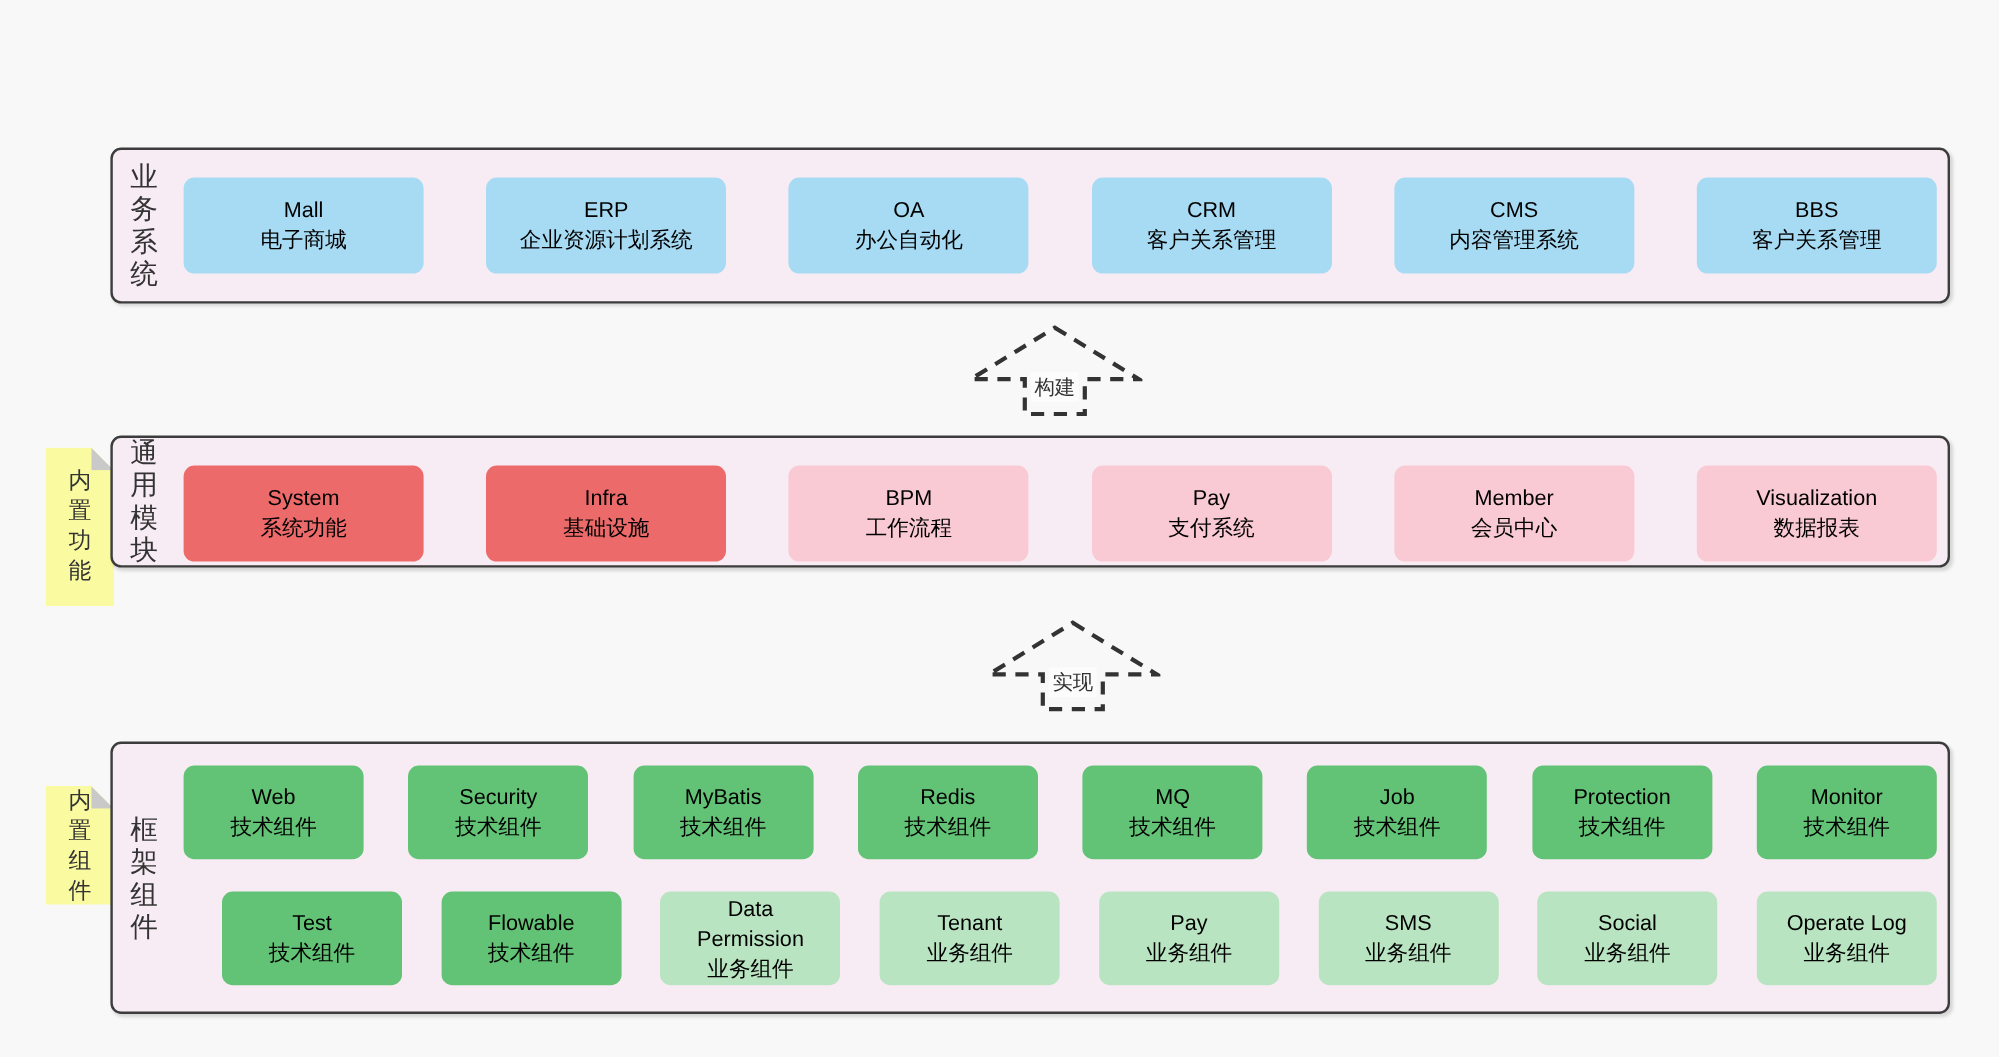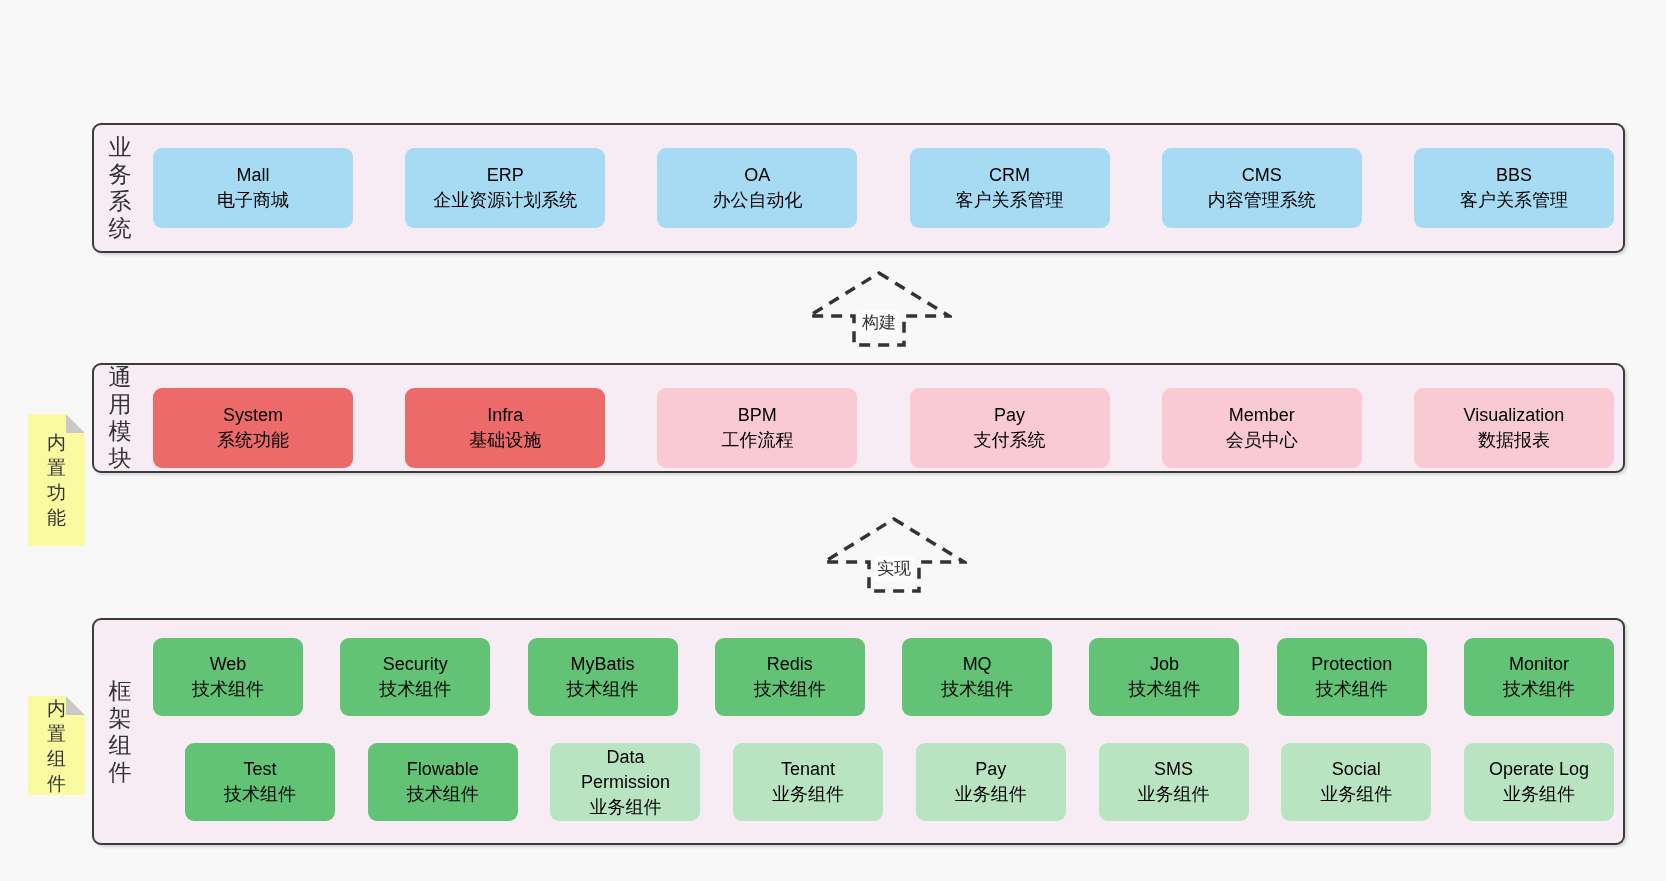--- a/index.html
+++ b/index.html
@@ -3,24 +3,24 @@
 <meta charset="utf-8">
 <style>
   html,body { margin:0; padding:0; background:#f8f8f8; }
   .canvas {
     position:relative; width:1666px; height:881px; overflow:hidden;
     background:#f8f8f8; color:#333;
     font-family:"Liberation Sans","DejaVu Sans",sans-serif;
   }
   
   .note {
-    position:absolute; left:28px; width:57px; z-index:1;
+    position:absolute; left:38px; width:57px; z-index:1;
     background:#fafaa0;
     clip-path:polygon(0 0, calc(100% - 19px) 0, 100% 19px, 100% 100%, 0 100%);
-    display:flex; align-items:center; justify-content:center;margin-top:41px;
+    display:flex; align-items:center; justify-content:center;
   }
   .note-mid { top:373px; height:132px; }
   .note-bot { top:655px; height:99px; }
   .note-fold {
     position:absolute; top:0; right:0; width:19px; height:19px;
     background:#c9c9c9; clip-path:polygon(0 0, 100% 100%, 0 100%);
   }
   .note-text {
     width:22px; font-size:19px; line-height:25px; text-align:center;
     word-break:break-all; color:#333;

